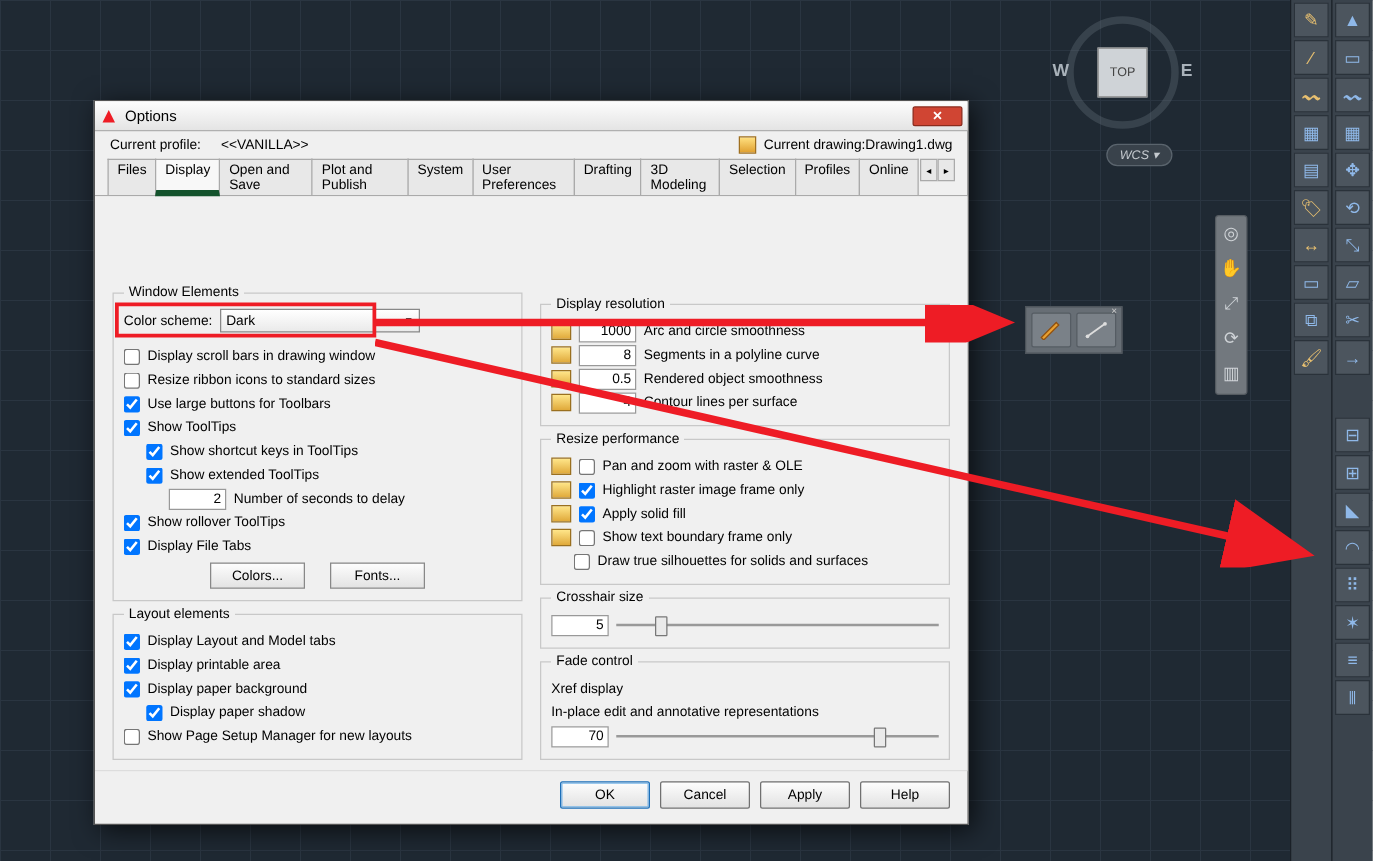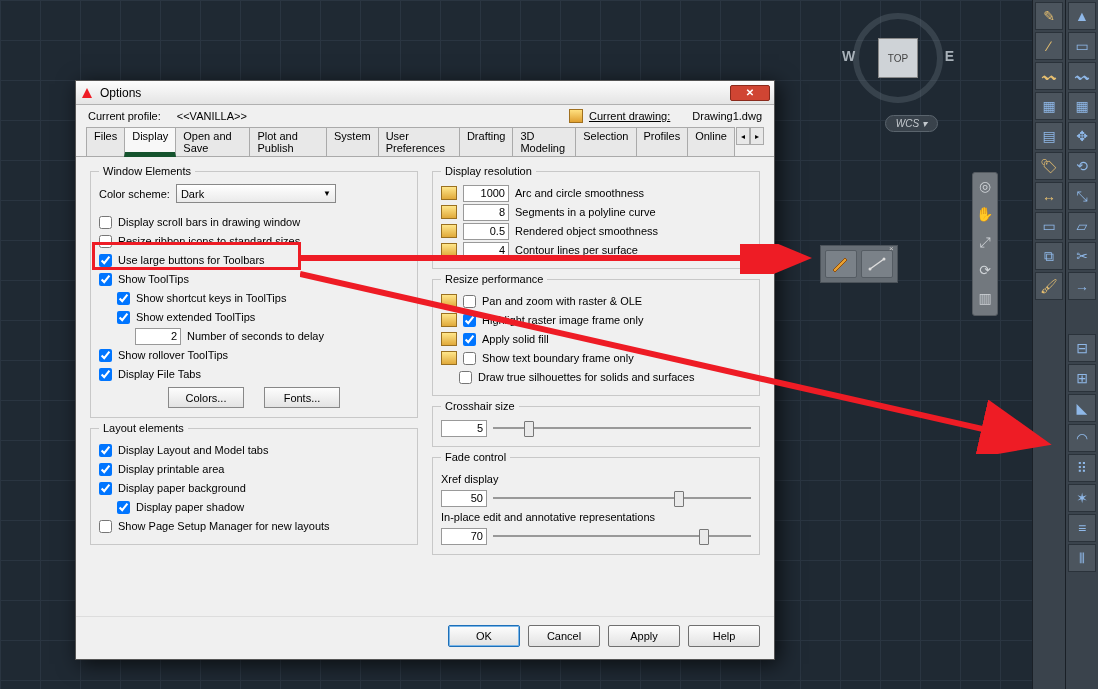--- a/index.html
+++ b/index.html
@@ -126,21 +126,21 @@
     display: flex; align-items: center; justify-content: center;
   }
   .profile-row {
     padding: 4px 12px 0 12px;
     display: flex; align-items: center;
     font-size: 11px;
   }
   .profile-row .lbl { margin-right: 16px; }
   .profile-row .val { margin-right: auto; }
   .profile-row .dicon { width: 14px; height: 14px; background: linear-gradient(#ffe080, #e0a030); margin-right: 6px; border: 1px solid #a07020; }
-  .profile-row .cd-lbl { margin-right: 22px; text-decoration: underline; }
+  .profile-row .cd-lbl { margin-right: 0; }
   .tabs {
     display: flex;
     border-bottom: 1px solid #aaa;
     padding: 4px 10px 0 10px;
   }
   .tab {
     border: 1px solid #aaa;
     border-bottom: none;
     background: #e8e8e8;
     padding: 2px 7px;
@@ -155,20 +155,21 @@
     margin-bottom: -1px;
   }
   .tabs .scroll-arrows { margin-left: 2px; display:flex; }
   .tabs .sa { width: 14px; height: 18px; border:1px solid #aaa; background:#e8e8e8; font-size:8px; display:flex;align-items:center;justify-content:center;}
   .body {
     flex: 1;
     padding: 8px 14px;
     display: flex;
     gap: 14px;
     background: #f0f0f0;
+    align-items: flex-end;
   }
   .col { flex: 1; display: flex; flex-direction: column; gap: 4px; }
   fieldset {
     border: 1px solid #c8c8c8;
     font-size: 11px;
     padding: 6px 8px 8px 8px;
     margin: 0;
   }
   legend { padding: 0 4px; }
   .row { display: flex; align-items: center; gap: 6px; margin: 1px 0; min-height: 18px;}
@@ -471,27 +472,20 @@
           </div>
         </div>
       </fieldset>
 
       <fieldset>
         <legend>Fade control</legend>
         <div class="row">
             <span>Xref display</span>
           </div>
         <div class="row">
-          <input class="num-input" value="50" style="">
-          <div class="slider">
-              <div class="track"></div>
-              <div class="thumb" style="left:70%"></div>
-            </div>
-        </div>
-        <div class="row">
             <span>In-place edit and annotative representations</span>
           </div>
         <div class="row">
           <input class="num-input" value="70" style="">
           <div class="slider">
               <div class="track"></div>
               <div class="thumb" style="left:80%"></div>
             </div>
         </div>
       </fieldset>

